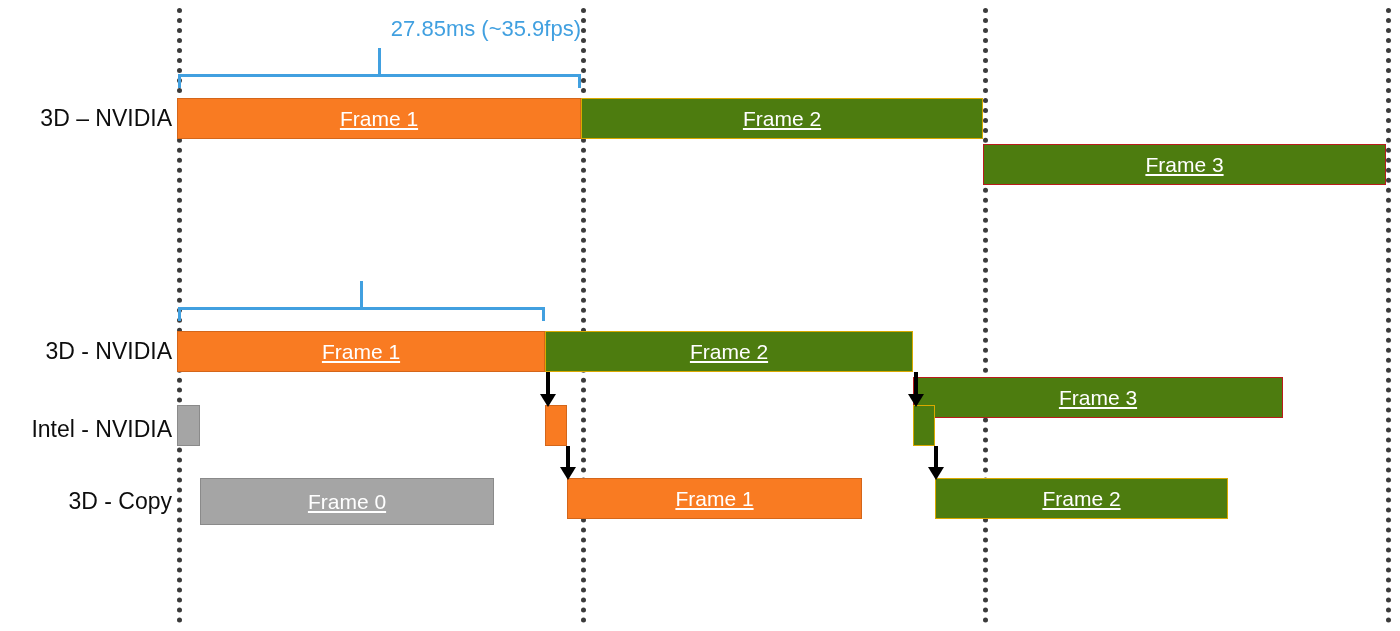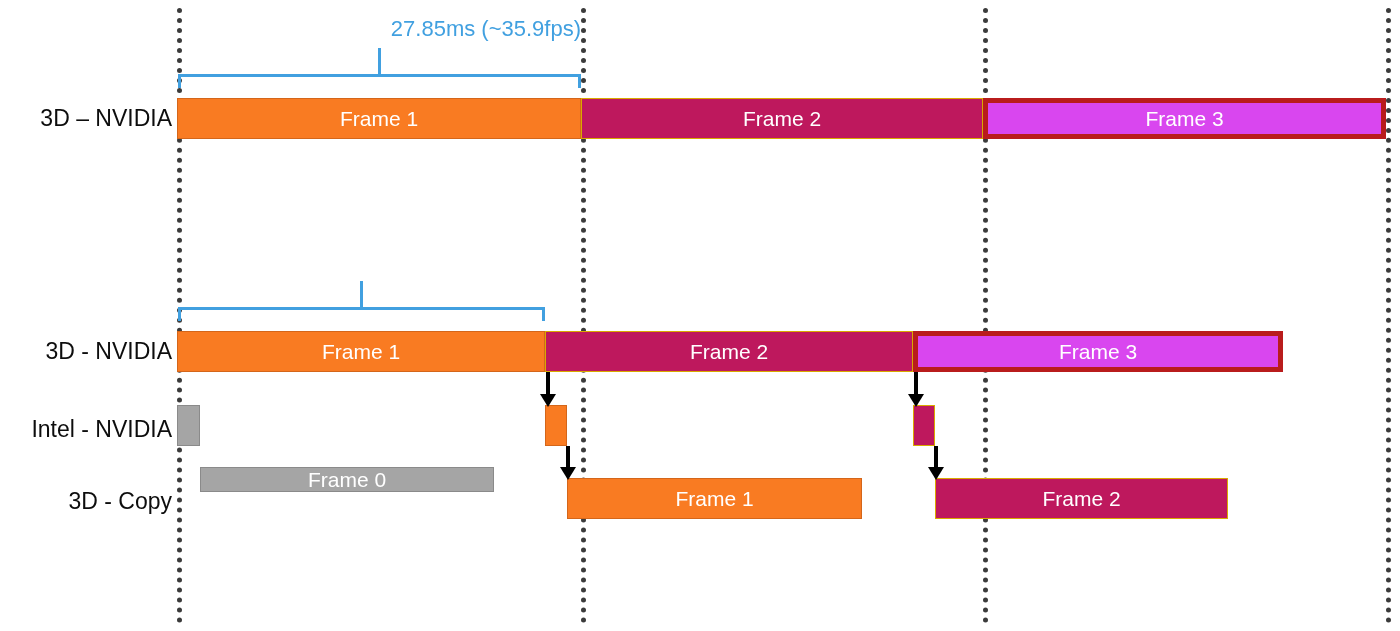--- a/index.html
+++ b/index.html
@@ -35,24 +35,25 @@
     position:absolute;
     box-sizing:border-box;
     display:flex;
     align-items:center;
     justify-content:center;
     color:#ffffff;
     font-size:21px;
     line-height:1;
     white-space:nowrap;
     overflow:hidden;
+    text-decoration:underline;
   }
   .bar.orange{background:#F97B22;border:1px solid #d4661a;}
-  .bar.yellow{background:#be185d;border:1px solid #d9a900;}
-  .bar.green {background:#d946ef;border:5px solid #b91c1c;}
+  .bar.yellow{background:#4d7c0f;border:1px solid #d9a900;}
+  .bar.green {background:#4d7c0f;border:1px solid #b91c1c;margin-top:46px;}
   .bar.gray  {background:#A5A5A5;border:1px solid #8a8a8a;}
   .bar.narrow{font-size:0;}
 
   
   .brace{position:absolute;}
   .brace .bhoriz{
     position:absolute;left:0;right:0;top:0;height:0;
     border-top:3px solid #41A0E0;
   }
   .brace .bleft,.brace .bright{
@@ -134,21 +135,21 @@
   </div>
 
   <div class="bar gray narrow" style="left:177px;top:405px;width:23px;height:41px;"></div>
   <div class="bar orange narrow" style="left:545px;top:405px;width:22px;height:41px;"></div>
   <div class="bar yellow narrow" style="left:913px;top:405px;width:22px;height:41px;"></div>
 
   <div class="labelbox" style="top:490px;">
     <span class="rowlabel">3D - Copy</span>
   </div>
 
-  <div class="bar gray" style="left:200px;top:467px;width:294px;height:25px;">Frame 0</div>
+  <div class="bar gray" style="left:200px;top:478px;width:294px;height:47px;">Frame 0</div>
   <div class="bar orange" style="left:567px;top:478px;width:295px;height:41px;">Frame 1</div>
   <div class="bar yellow" style="left:935px;top:478px;width:293px;height:41px;">Frame 2</div>
 
   <div class="arrowpath">
     <div class="seg-v" style="left:546px;top:372px;height:26px;"></div>
     <div class="arrowhead" style="left:540px;top:394px;"></div>
   </div>
 
   <div class="arrowpath">
     <div class="seg-v" style="left:566px;top:446px;height:26px;"></div>

